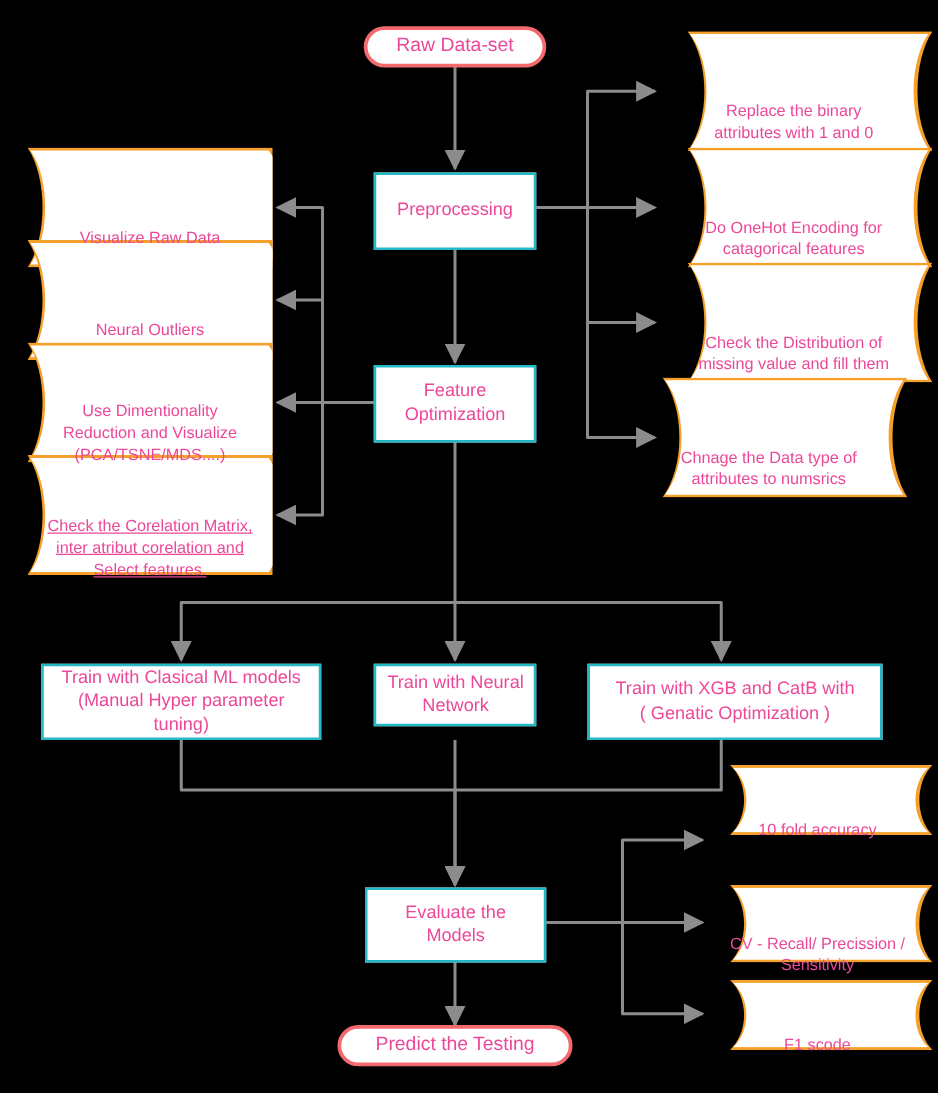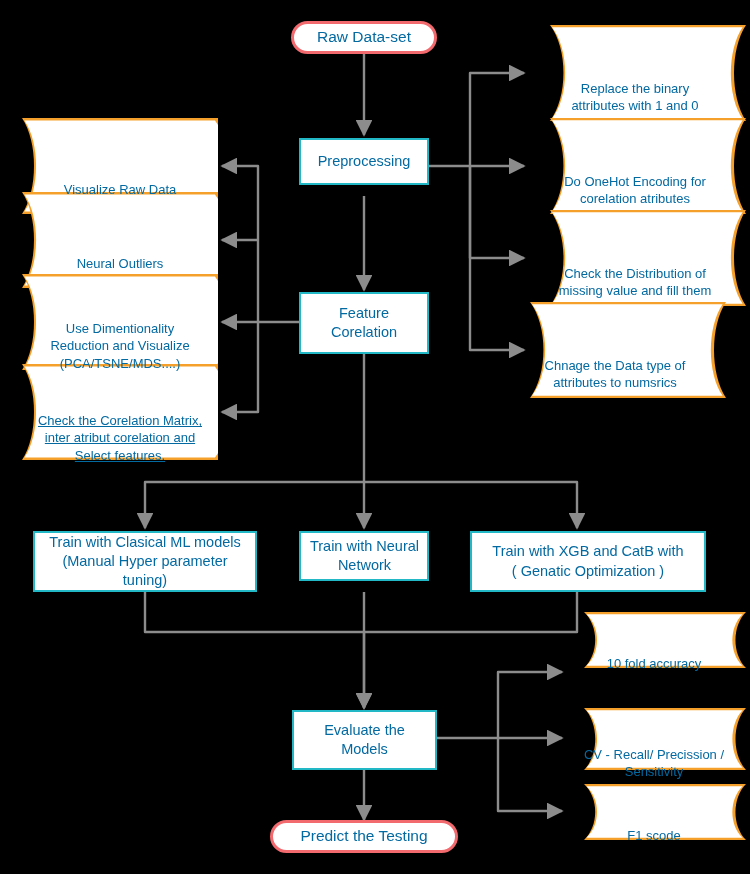--- a/index.html
+++ b/index.html
@@ -3,21 +3,21 @@
 <meta charset="utf-8">
 <style>
   html,body{margin:0;padding:0;background:#000;}
   body{width:750px;height:874px;overflow:hidden;
        font-family:"Liberation Sans","DejaVu Sans",sans-serif;}
   #stage{position:relative;width:750px;height:874px;background:#000;}
   svg#wires{position:absolute;left:0;top:0;width:750px;height:874px;}
 
   .node{position:absolute;box-sizing:border-box;display:flex;
         align-items:center;justify-content:center;text-align:center;
-        color:#0369a1;background:#fff;}
+        color:#ec4899;background:#fff;}
   .node .txt{display:block;line-height:1.32;padding:0 8px;}
 
   
   .rect{border:2.5px solid #22b8c6;font-size:14.5px;}
 
   
   .pill{border:3px solid #f2696e;border-radius:22px;font-size:15.5px;}
 
   
   .doc{font-size:13px;border:0;background:transparent;}
@@ -79,28 +79,28 @@
   </svg>
 
   <div class="node pill" style="left:291px;top:21px;width:146px;height:33px;">
     <span class="txt">Raw Data-set</span>
   </div>
 
   <div class="node pill" style="left:270px;top:820px;width:188px;height:33px;">
     <span class="txt">Predict the Testing</span>
   </div>
 
-  <div class="node rect" style="left:299px;top:138px;width:130px;height:47px;justify-content:center;">
+  <div class="node rect" style="left:299px;top:138px;width:130px;height:62px;justify-content:center;">
     <span class="txt">Preprocessing</span>
   </div>
 
   <div class="node rect" style="left:299px;top:292px;width:130px;height:62px;">
     <span class="txt">
       <span>Feature</span><br>
-      <span>Corelation</span>
+      <span>Optimization</span>
     </span>
   </div>
 
   <div class="node rect" style="left:33px;top:531px;width:224px;height:61px;">
     <span class="txt">
       <span>Train with Clasical ML models</span><br>
       <span>(Manual Hyper parameter tuning)</span>
     </span>
   </div>
 
@@ -129,21 +129,21 @@
       <span>Replace the binary</span><br>
       <span>attributes with 1 and 0</span>
     </span>
   </div>
 
   <div class="node doc r" style="left:524px;top:118px;width:222px;height:96px;">
     <span class="skin"></span>
     <span class="fill"></span>
     <span class="txt">
       <span>Do OneHot Encoding for</span><br>
-      <span>corelation atributes</span>
+      <span>catagorical features</span>
     </span>
   </div>
 
   <div class="node doc r" style="left:524px;top:210px;width:222px;height:96px;">
     <span class="skin"></span>
     <span class="fill"></span>
     <span class="txt">
       <span>Check the Distribution of</span><br>
       <span>missing value and fill them</span>
     </span>

